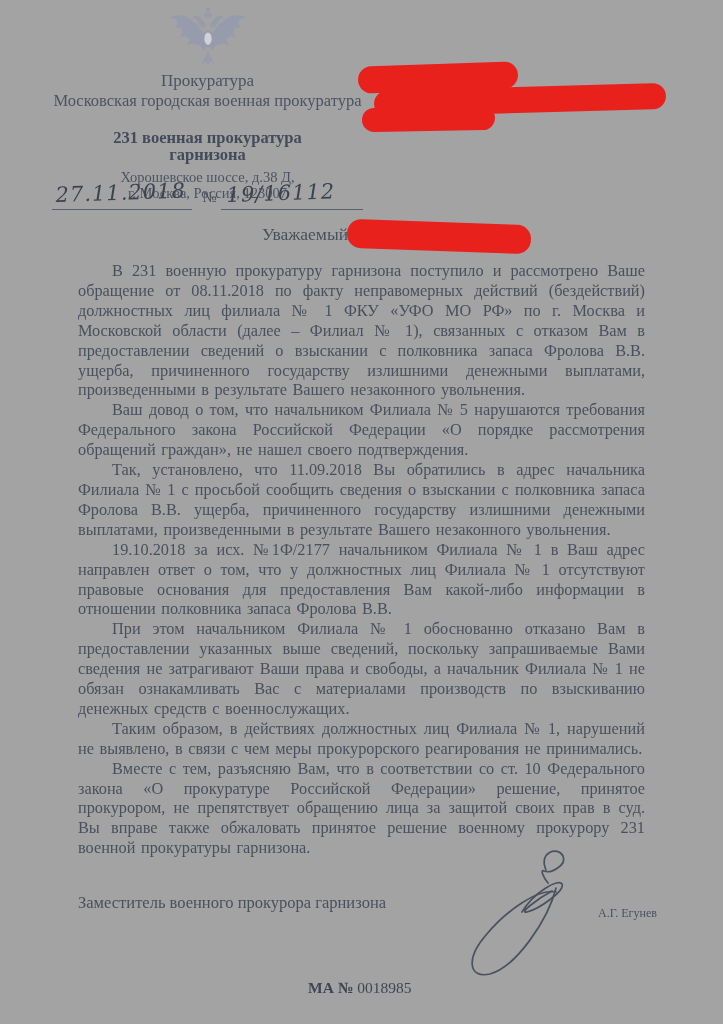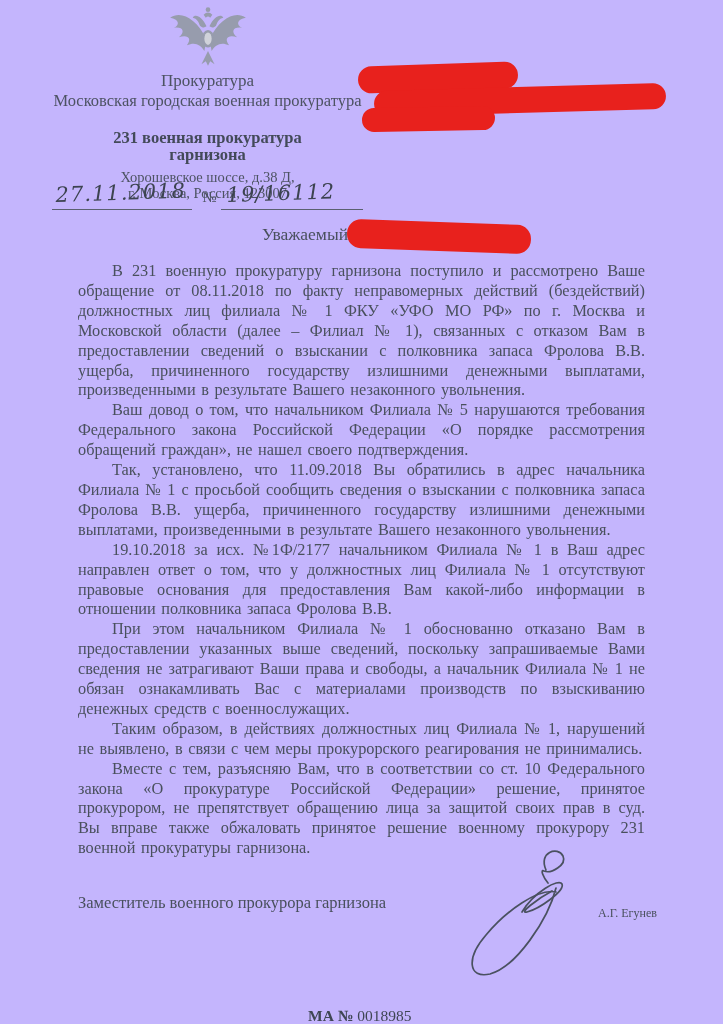--- a/index.html
+++ b/index.html
@@ -1,19 +1,19 @@
 <!DOCTYPE html>
 <html lang="ru" style="--red: #e8211d; --ink: #49505d;"><head>
 <meta charset="utf-8">
 <style>
   :root{ --ink:#49505d; --ink-dark:#3c4350; --red:#e8211d; }
   html,body{ margin:0; padding:0; background:#e9e9e9; }
   .page{
     position:relative; width:723px; height:1024px; margin:0 auto;
-    background:#c4b5fd; overflow:hidden;
+    background:#a3a3a3; overflow:hidden;
     font-family:"Liberation Serif", serif; color:var(--ink);
   }
   
   .letterhead{ position:absolute; left:40px; top:6px; width:335px; text-align:center; }
   .emblem{ width:88px; height:64px; margin:0 auto 2px; display:block; }
   .org-line{ font-size:17px; line-height:17px; color:#4d5363; }
   .org-city{ font-size:16.5px; line-height:17px; margin-top:3px; color:#4d5363; }
   .unit{ font-weight:bold; font-size:16.5px; line-height:17px; margin-top:20px; color:#434a59; }
   .addr{ font-size:14.5px; line-height:15.5px; margin-top:7px; color:#4d5363; }
   
@@ -36,21 +36,21 @@
   .r4{ left:347px; top:222px; width:184px; height:29px; border-radius:14px; transform:rotate(2deg); }
   
   .body{ position:absolute; left:78px; top:261px; width:567px;
          font-size:16.3px; line-height:19.9px; text-align:justify; color:var(--ink); }
   .body p{ margin:0; text-indent:34px; word-spacing:1.5px; }
   
   .signoff-position{ position:absolute; left:78px; top:893px; font-size:16.5px; color:var(--ink); }
   .signature{ position:absolute; left:458px; top:846px; width:132px; height:138px; }
   .signoff-name{ position:absolute; left:598px; top:906px; font-size:12px; color:var(--ink); }
   
-  .formnum{ position:absolute; left:308px; top:979px; font-size:15.5px; color:#3f4654;margin-top:28px; }
+  .formnum{ position:absolute; left:308px; top:979px; font-size:15.5px; color:#3f4654; }
   .formnum .series{ font-weight:bold; }
 </style>
 </head>
 <body>
 
 <div class="page">
 
   <div class="letterhead">
     <svg class="emblem" viewBox="0 0 120 88" aria-hidden="true">
       <g fill="#979cad">

